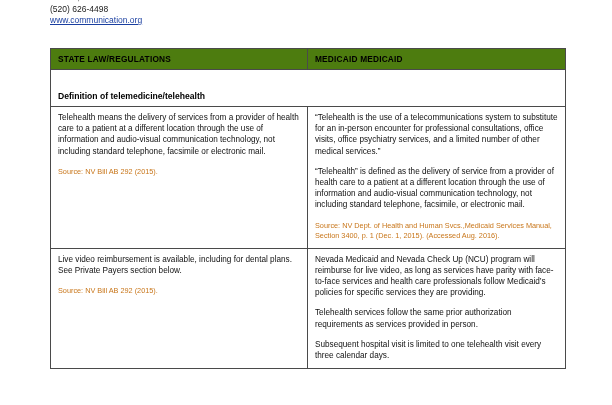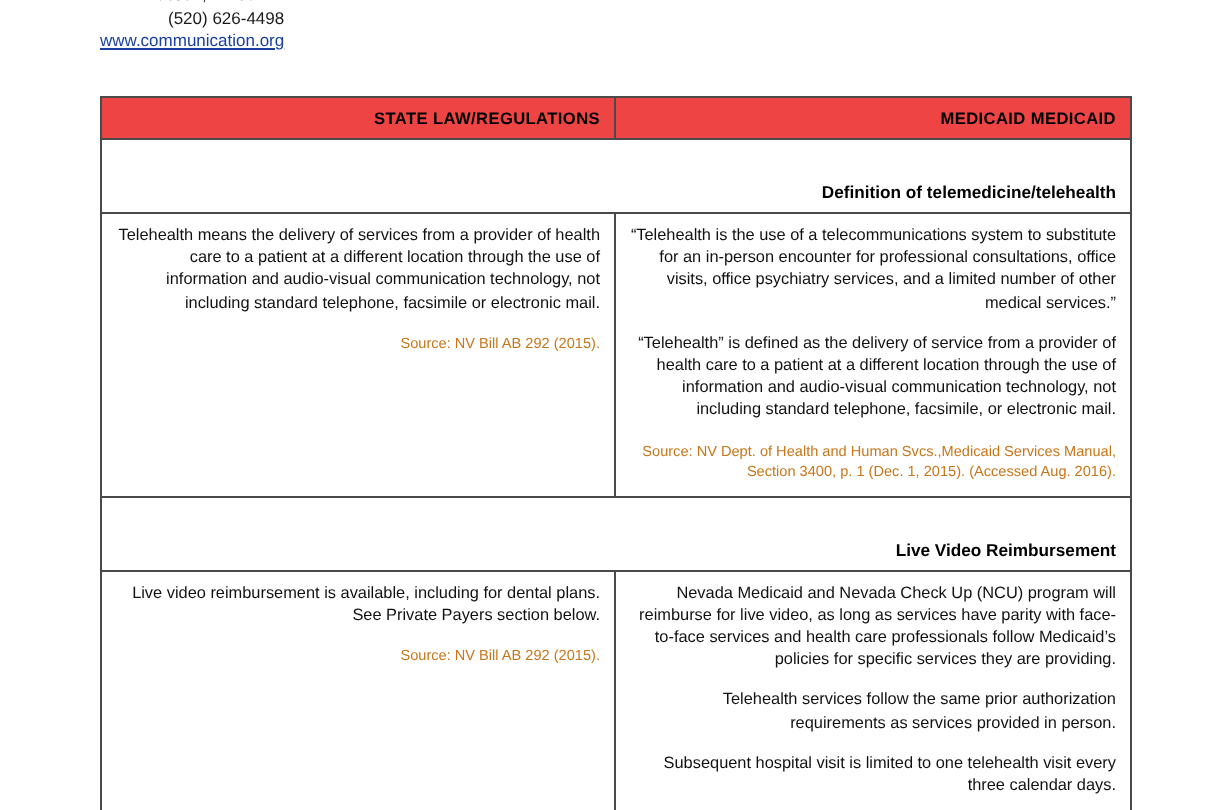--- a/index.html
+++ b/index.html
@@ -12,21 +12,20 @@
     height: 405px;
     overflow: hidden;
     font-family: "Liberation Sans", sans-serif;
     color: #000000;
   }
   .page {
     position: relative;
     width: 612px;
     height: 293px;
     background: #ffffff;
-    text-align: right;
   }
   .header-block {
     position: absolute;
     left: 50px;
     top: -8px;
     font-size: 8.5px;
     line-height: 11.5px;
     color: #1a1a1a;
   }
   .header-block div {
@@ -46,21 +45,21 @@
   }
   table.main td, table.main th {
     border: 1px solid #4a4a4a;
     vertical-align: top;
     padding: 5px 7px 7px 7px;
   }
   .col-left { width: 257px; }
   .col-right { width: 258px; }
 
   tr.head-row td {
-    background: #ef4444;
+    background: #4d7c0f;
     font-weight: bold;
     font-size: 8.3px;
     letter-spacing: 0.2px;
     padding-top: 5px;
     padding-bottom: 5px;
     color: #000;
   }
   tr.section-row td {
     background: #ffffff;
     font-weight: bold;
@@ -121,23 +120,20 @@
         </td>
         <td>
           <div class="cell-body">
             <p>“Telehealth is the use of a telecommunications system to substitute for an in-person encounter for professional consultations, office visits, office psychiatry services, and a limited number of other medical services.”</p>
             <p>“Telehealth” is defined as the delivery of service from a provider of health care to a patient at a different location through the use of information and audio-visual communication technology, not including standard telephone, facsimile, or electronic mail.</p>
             <div class="source">Source: NV Dept. of Health and Human Svcs.,Medicaid Services Manual, Section 3400, p. 1 (Dec. 1, 2015). (Accessed Aug. 2016).</div>
           </div>
         </td>
       </tr>
 
-      <tr class="section-row">
-        <td colspan="2">Live Video Reimbursement</td>
-      </tr>
 
       <tr>
         <td>
           <div class="cell-body">
             <p>Live video reimbursement is available, including for dental plans.  See Private Payers section below.</p>
             <div class="source">Source: NV Bill AB 292 (2015).</div>
           </div>
         </td>
         <td>
           <div class="cell-body">

